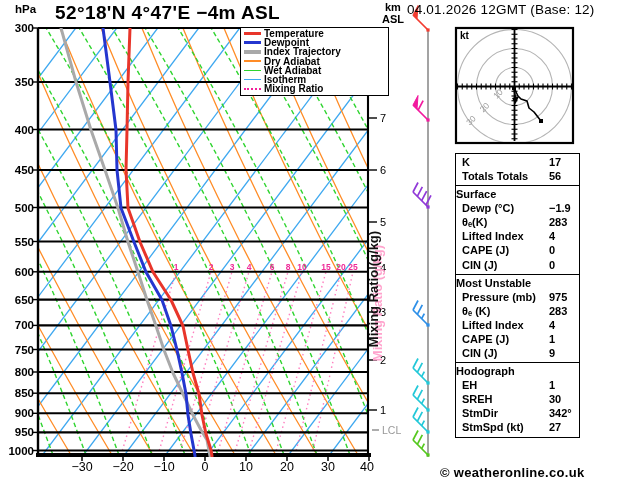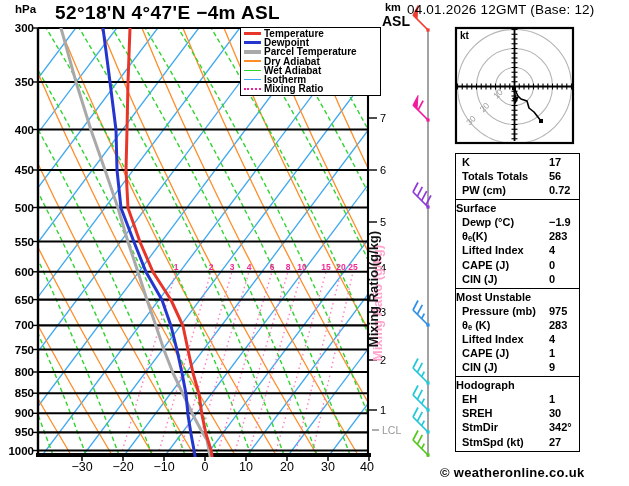--- a/index.html
+++ b/index.html
@@ -3,30 +3,30 @@
 <meta charset="utf-8">
 <style>
   html,body{margin:0;padding:0;background:#fff;}
   .canvas{position:relative;width:629px;height:486px;background:#fff;overflow:hidden;
           font-family:"Liberation Sans","DejaVu Sans",sans-serif;color:#000;}
   .abs{position:absolute;white-space:nowrap;font-weight:bold;}
   #hpa-label{left:15px;top:3px;font-size:11.5px;}
   #station-title{left:55px;top:2px;font-size:19px;font-weight:bold;letter-spacing:.4px;}
   #datetime-title{left:407px;top:2px;font-size:13.5px;font-weight:normal;letter-spacing:.2px;}
   #km-label{left:385px;top:1px;font-size:11px;}
-  #asl-label{left:382px;top:13px;font-size:14px;}
+  #asl-label{left:382px;top:13px;font-size:11px;}
   #xaxis-label{left:55px;top:464px;width:300px;text-align:center;font-size:13.5px;letter-spacing:.5px;margin-top:39px;}
   #copyright{left:440px;top:465px;font-size:13px;font-weight:bold;letter-spacing:.3px;}
   #mix-label-pink{left:377px;top:303px;transform:translate(-50%,-50%) rotate(-90deg);
       font-size:13px;font-weight:bold;color:#ffa3cd;}
   #mix-label-black{left:373px;top:289px;transform:translate(-50%,-50%) rotate(-90deg);
       font-size:13px;font-weight:bold;color:#111;}
   svg.layer{position:absolute;left:0;top:0;}
   
-  #legend{left:240px;top:27px;width:128px;border:1.6px solid #000;background:#fff;padding:1px 8px 2px 3px;}
+  #legend{left:240px;top:27px;width:128px;border:1.6px solid #000;background:#fff;padding:1px 16px 2px 3px;}
   .lg-item{display:flex;align-items:center;height:9.2px;}
   .lg-line{width:17px;margin-right:3px;flex:none;}
   .lg-text{font-size:10px;line-height:9px;}
   
   #stats{left:455px;top:153px;width:123px;border:1.5px solid #000;background:#fff;font-size:11px;}
   .sec{padding:1px 0 2px 0;}
   .sec + .sec{border-top:1.5px solid #000;}
   .sec-header{text-align:left;height:14px;line-height:15px;}
   .srow{position:relative;height:14.1px;line-height:14.4px;padding-left:6px;}
   .srow .val{position:absolute;left:93px;top:0;}
@@ -371,21 +371,21 @@
       <div class="lg-item">
         <span class="lg-line" style="background: rgb(232, 53, 42); height: 3.4px;"></span>
         <span class="lg-text">Temperature</span>
       </div>
       <div class="lg-item">
         <span class="lg-line" style="background: rgb(36, 54, 207); height: 3.4px;"></span>
         <span class="lg-text">Dewpoint</span>
       </div>
       <div class="lg-item">
         <span class="lg-line" style="background: rgb(169, 169, 169); height: 3.4px;"></span>
-        <span class="lg-text">Parcel Temperature</span>
+        <span class="lg-text">Index Trajectory</span>
       </div>
       <div class="lg-item">
         <span class="lg-line" style="background: rgb(255, 140, 38); height: 1.6px;"></span>
         <span class="lg-text">Dry Adiabat</span>
       </div>
       <div class="lg-item">
         <span class="lg-line" style="background: rgb(47, 212, 47); height: 1.6px;"></span>
         <span class="lg-text">Wet Adiabat</span>
       </div>
       <div class="lg-item">
@@ -394,21 +394,20 @@
       </div>
       <div class="lg-item">
         <span class="lg-line" style="border-top: 2px dotted rgb(242, 32, 154); height: 0px;"></span>
         <span class="lg-text">Mixing Ratio</span>
       </div>
     </div>
   <div class="abs" id="stats">
       <div class="sec">
         <div class="srow"><span>K</span><span class="val">17</span></div>
         <div class="srow"><span>Totals Totals</span><span class="val">56</span></div>
-        <div class="srow"><span>PW (cm)</span><span class="val">0.72</span></div>
       </div>
       <div class="sec">
         <div class="sec-header">Surface</div>
         <div class="srow"><span>Dewp (°C)</span><span class="val">−1.9</span></div>
         <div class="srow"><span>θₑ(K)</span><span class="val">283</span></div>
         <div class="srow"><span>Lifted Index</span><span class="val">4</span></div>
         <div class="srow"><span>CAPE (J)</span><span class="val">0</span></div>
         <div class="srow"><span>CIN (J)</span><span class="val">0</span></div>
       </div>
       <div class="sec">

